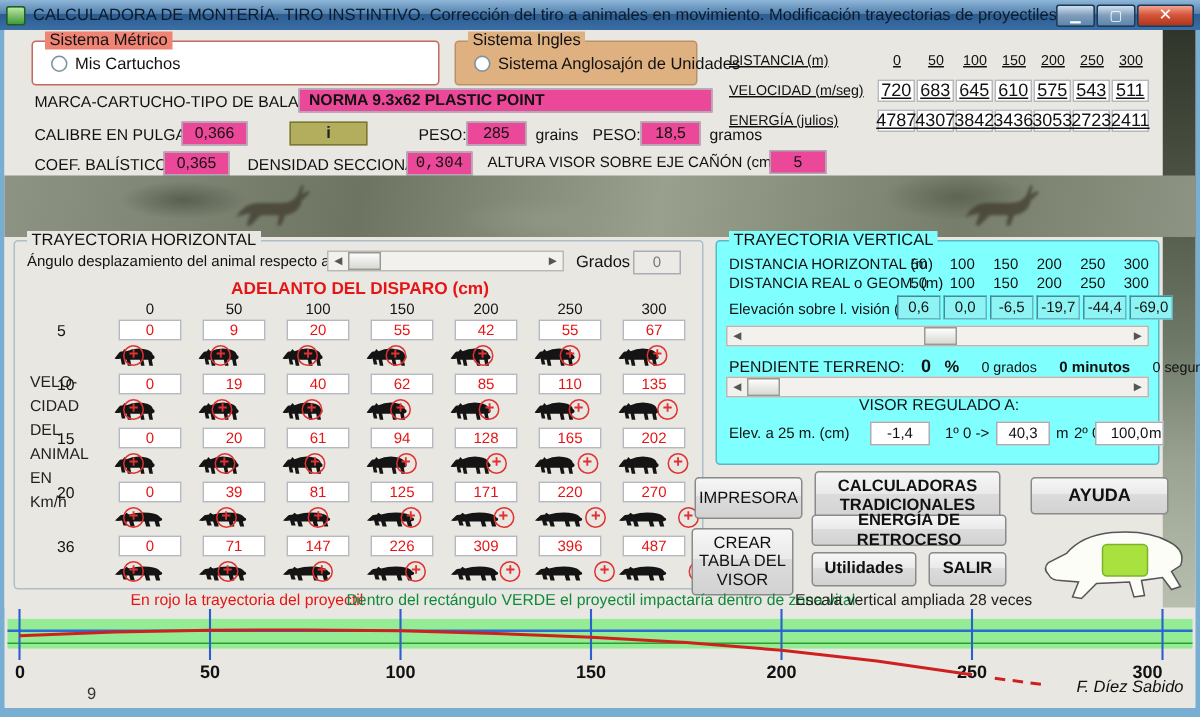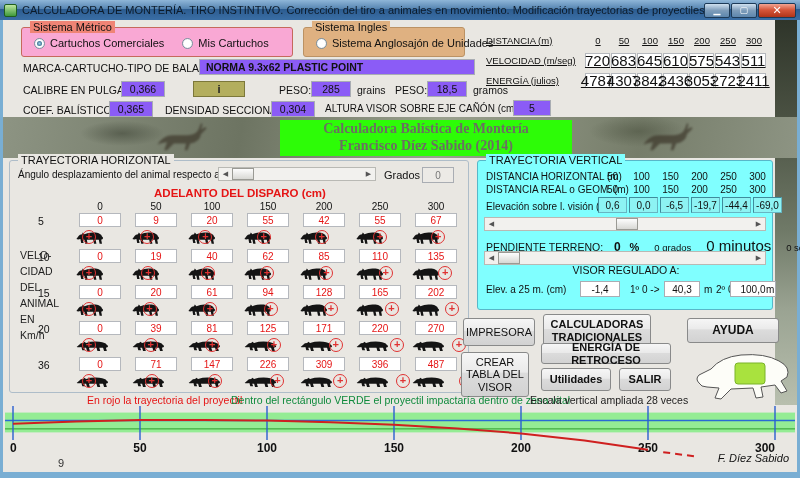--- a/index.html
+++ b/index.html
@@ -38,37 +38,37 @@
     background:radial-gradient(#9ad0e8, #17486e); }
   .btn { position:absolute; display:flex; align-items:center; justify-content:center; text-align:center;
     background:linear-gradient(#f6f6f6,#eaeaea 45%,#dcdcdc 46%,#d2d2d2); border:1px solid #898a8a;
     border-radius:3px; font-size:11px; line-height:1.15; cursor:default; }
   .bold { font-weight:bold; }
   .sbar { position:absolute; height:14px; background:#f2f1ee; border:1px solid #b9b9b4; display:flex; align-items:center; }
   .sbar .arr { width:13px; height:12px; font-size:7px; color:#555; display:flex; align-items:center; justify-content:center; }
   .sbar .thumb { width:22px; height:12px; background:linear-gradient(#fdfdfd,#d8d8d4); border:1px solid #9a9a94; }
   
   #surface-top { position:absolute; left:0; top:20px; width:772px; height:97px; background:#e9e7e2; }
-  #sm-box { left:18px; top:27px; width:272px; height:30px; background:#f9a8d4; border-color:#c5695c; }
+  #sm-box { left:18px; top:27px; width:272px; height:30px; background:#ffffff; border-color:#c5695c; }
   #sm-box .legend { background:#ef8475; }
   #si-box { left:300px; top:27px; width:162px; height:30px; background:#dfb181; border-color:#bb9264; }
   #si-box .legend { background:#dfb181; }
   .rgroup { display:flex; gap:18px; padding:9px 0 0 12px; }
   .ritem { white-space:nowrap; }
   
   #ballistics-table { position:absolute; left:483px; top:30px; width:288px;text-decoration:underline; }
   .bt-row { display:flex; align-items:center; height:20px; }
   .bt-label { width:99px; font-size:9.5px; }
   .bt-plain { width:26px; text-align:center; font-size:9.5px; }
-  .bt-box { width:25px; height:15px; margin-right:1px; font-size:15px; background:#fff; border:1px solid #b5b8bd;
+  .bt-box { width:25px; height:15px; margin-right:1px; font-size:12px; background:#fff; border:1px solid #b5b8bd;
     display:flex; align-items:center; justify-content:center; }
   .bt-box.wide { width:30px; }
   
   .lab { position:absolute; font-size:10.5px; white-space:nowrap; }
-  .field { position:absolute; background:#8b5cf6; border:1px solid #a9adb3; font-size:10.5px;
+  .field { position:absolute; background:#ec4899; border:1px solid #a9adb3; font-size:10.5px;
     display:flex; align-items:center; justify-content:center; }
   #info-btn { position:absolute; left:190px; top:81px; width:52px; height:16px; background:#b3ae5e;
     border:1px solid #7c783a; color:#222; font-weight:bold; display:flex; align-items:center; justify-content:center; }
   
   #banner { position:absolute; left:277px; top:120px; width:292px; height:36px; background:#2dfc07;
     display:flex; flex-direction:column; align-items:center; justify-content:center;
     font-family:"Liberation Serif", serif; font-weight:bold; font-size:14px; color:#6b6f62; line-height:1.2; }
   
   #surface-main { position:absolute; left:0; top:158px; width:772px; height:247px; background:#e9e7e2; }
   #th-box { left:6px; top:160px; width:460px; height:233px; background:#e9e7e2; }
@@ -140,21 +140,20 @@
         </div>
     </div>
   </div>
 
   <div id="right-strip" class="photo"></div>
   <div id="surface-top"></div>
 
   <div class="gbox" id="sm-box">
     <span class="legend">Sistema Métrico</span>
     <div class="rgroup">
-        <span class="ritem"><span class="radio sel"></span><span>Cartuchos Comerciales</span></span>
         <span class="ritem"><span class="radio"></span><span>Mis Cartuchos</span></span>
       </div>
   </div>
   <div class="gbox" id="si-box">
     <span class="legend">Sistema Ingles</span>
     <div class="rgroup">
         <span class="ritem"><span class="radio"></span><span>Sistema Anglosajón de Unidades</span></span>
       </div>
   </div>
 
@@ -198,35 +197,31 @@
   <div id="info-btn">i</div>
   <div class="lab" style="left:276px; top:84px;">PESO:</div>
   <div class="field" style="left:308px; top:81px; width:40px; height:16px;">285</div>
   <div class="lab" style="left:354px; top:84px;">grains</div>
   <div class="lab" style="left:392px; top:84px;">PESO:</div>
   <div class="field" style="left:424px; top:81px; width:40px; height:16px;">18,5</div>
   <div class="lab" style="left:470px; top:84px;">gramos</div>
   <div class="lab" style="left:20px; top:104px;">COEF. BALÍSTICO</div>
   <div class="field" style="left:106px; top:101px; width:44px; height:16px;">0,365</div>
   <div class="lab" style="left:162px; top:104px;">DENSIDAD SECCIONAL</div>
-  <div class="field" style="left:268px; top:101px; width:44px; height:16px;">0,304</div>
+  <div class="field" style="left:268px; top:101px; width:44px; height:16px;font-family:Liberation Mono, monospace;">0,304</div>
   <div class="lab" style="left:322px; top:103px; font-size:10px;">ALTURA VISOR SOBRE EJE CAÑÓN (cm)</div>
   <div class="field" style="left:510px; top:100px; width:38px; height:16px;">5</div>
 
   <div id="photo-strip" class="photo">
     <svg class="deer" style="left:150px; top:6px; width:58px; height:30px;" viewBox="0 0 40 22">
         <use href="#deerPath" fill="#413c2f"></use>
       </svg>
     <svg class="deer" style="left:636px; top:6px; width:58px; height:30px;" viewBox="0 0 40 22">
         <use href="#deerPath" fill="#413c2f"></use>
       </svg>
-  </div>
-  <div id="banner">
-    <div>Calculadora Balística de Montería</div>
-    <div>Francisco Díez Sabido (2014)</div>
   </div>
 
   <div id="surface-main"></div>
 
   <div class="gbox" id="th-box">
     <span class="legend">TRAYECTORIA HORIZONTAL</span>
     <div id="angle-row">
       <span>Ángulo desplazamiento del animal respecto al tiro:</span>
       <div class="sbar" style="left:200px; top:-2px; width:158px;">
         <span class="arr">◀</span>
@@ -640,42 +635,42 @@
     <div class="sbar" style="left:6px; top:56px; width:282px;">
       <span class="arr">◀</span>
       <span class="thumb" style="margin-left:118px;"></span>
       <span class="arr" style="margin-left:auto;">▶</span>
     </div>
     <div class="tv-row" style="top:76px; font-size:10.5px;">
       <span>PENDIENTE  TERRENO:</span>
       <span class="bold" style="font-size:12px; margin-left:8px;">0</span>
       <span class="bold" style="font-size:11px; margin-left:6px;">%</span>
       <span style="margin-left:12px; font-size:9.5px;">0 grados</span>
-      <span style="margin-left:12px; font-size:15px;">0 minutos</span>
+      <span style="margin-left:12px; font-size:10px;font-weight:bold;">0 minutos</span>
       <span style="margin-left:12px; font-size:9.5px;">0 segundos</span>
     </div>
     <div class="sbar" style="left:6px; top:90px; width:282px;">
       <span class="arr">◀</span>
       <span class="thumb"></span>
       <span class="arr" style="margin-left:auto;">▶</span>
     </div>
     <div id="visor-title">VISOR REGULADO A:</div>
     <div class="tv-row" style="top:123px;">Elev. a 25 m. (cm)</div>
     <div class="wfield" style="position:absolute; left:102px; top:120px; width:40px; height:16px;">-1,4</div>
     <div class="tv-row" style="left:152px; top:123px;">1º 0 -&gt;</div>
     <div class="wfield" style="position:absolute; left:186px; top:120px; width:36px; height:16px;">40,3</div>
     <div class="tv-row" style="left:226px; top:123px;">m</div>
     <div class="tv-row" style="left:238px; top:123px;">2º 0 -&gt;</div>
 
     <div class="wfield" style="position:absolute; left:252px; top:120px; width:46px; height:16px; left:252px;">100,0</div>
     <div class="tv-row" style="left:288px; top:123px; left:288px;">m</div>
   </div>
 
   <div class="btn" style="left:460px; top:318px; width:72px; height:28px;">IMPRESORA</div>
-  <div class="btn bold" style="left:540px; top:314px; width:108px; height:33px;">CALCULADORAS TRADICIONALES</div>
+  <div class="btn bold" style="left:540px; top:314px; width:124px; height:33px;">CALCULADORAS TRADICIONALES</div>
   <div class="btn bold" style="left:684px; top:318px; width:92px; height:25px; font-size:12px;">AYUDA</div>
   <div class="btn" style="left:458px; top:352px; width:68px; height:45px;">CREAR TABLA DEL VISOR</div>
   <div class="btn bold" style="left:538px; top:343px; width:130px; height:21px;">ENERGÍA DE RETROCESO</div>
   <div class="btn bold" style="left:538px; top:368px; width:70px; height:23px;">Utilidades</div>
   <div class="btn bold" style="left:616px; top:368px; width:52px; height:23px;">SALIR</div>
 
   <svg id="boar-pic" viewBox="0 0 102 58">
     <path d="M8,38 Q4,34 8,30 L20,24 Q30,12 50,10 Q74,8 88,16 Q100,22 96,32 L90,36 L96,46 L90,48 L84,40 L70,42 L72,52 L65,53 L62,43 L40,44 L30,54 L24,53 L28,43 L16,42 Q10,42 8,38 Z" fill="#fdfdf8" stroke="#555" stroke-width="1"></path>
     <rect x="44" y="18" width="30" height="21" rx="3" fill="#a9e23e" stroke="#7ab32a"></rect>
   </svg>

